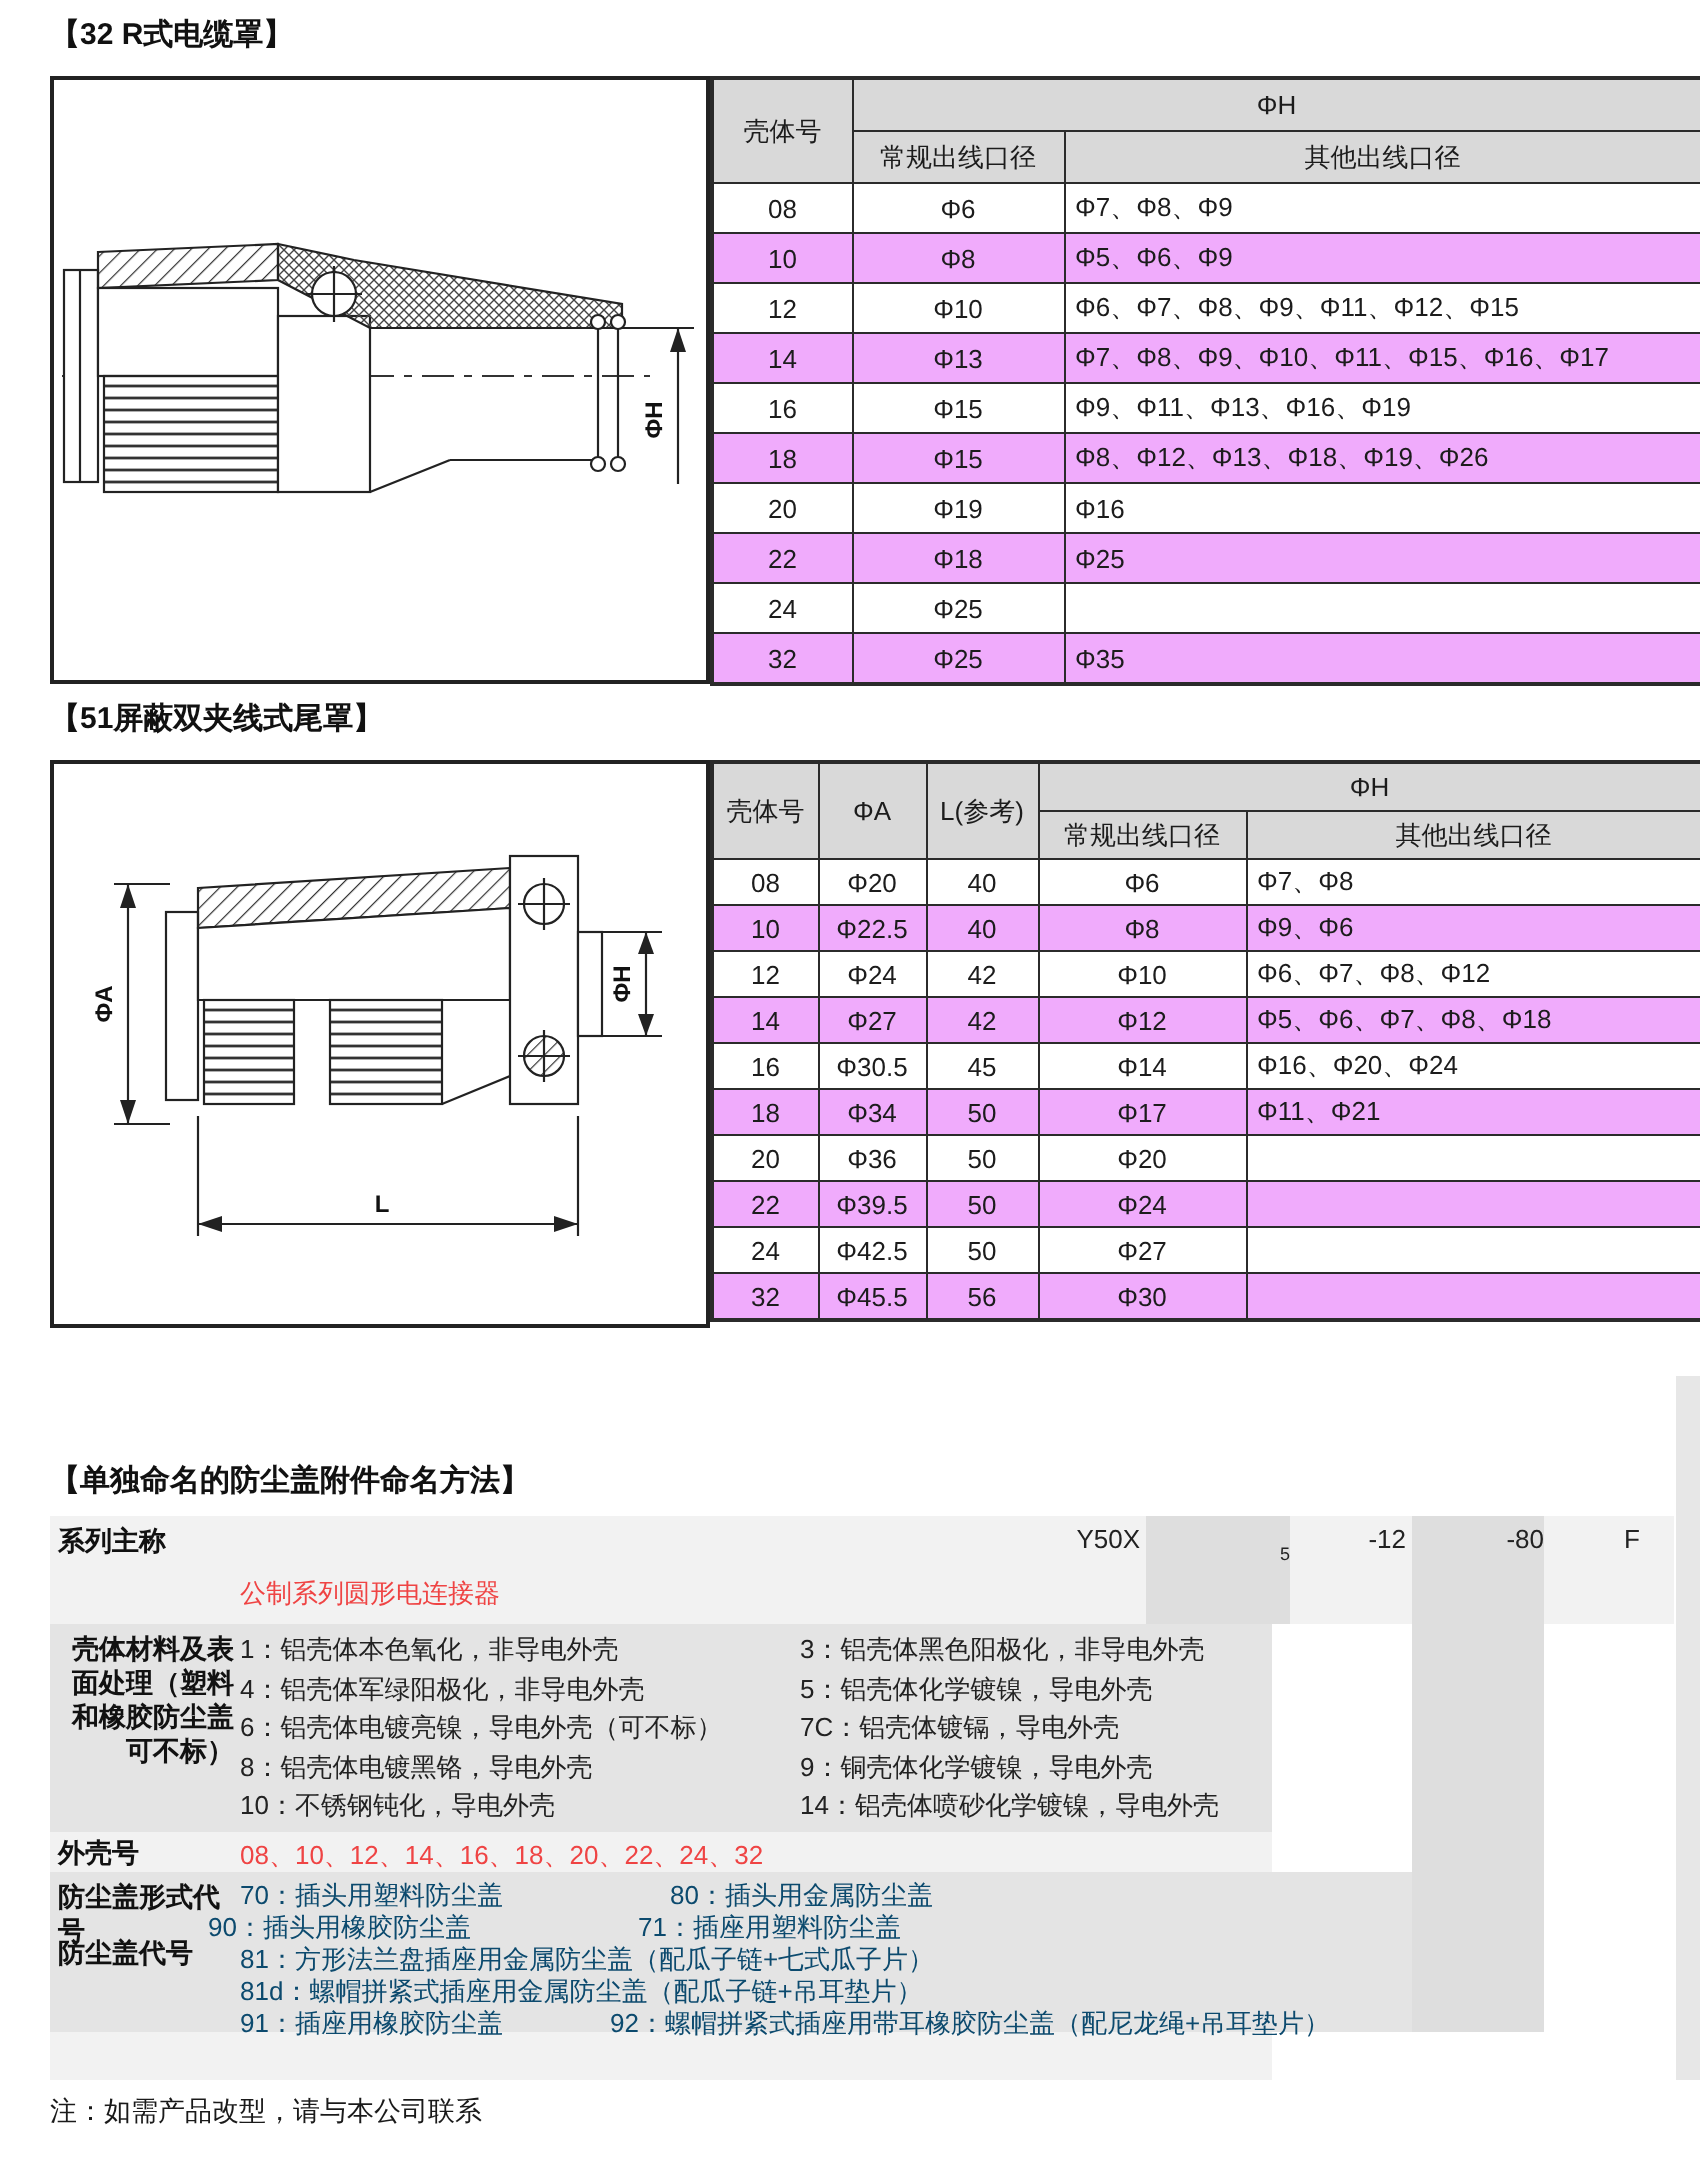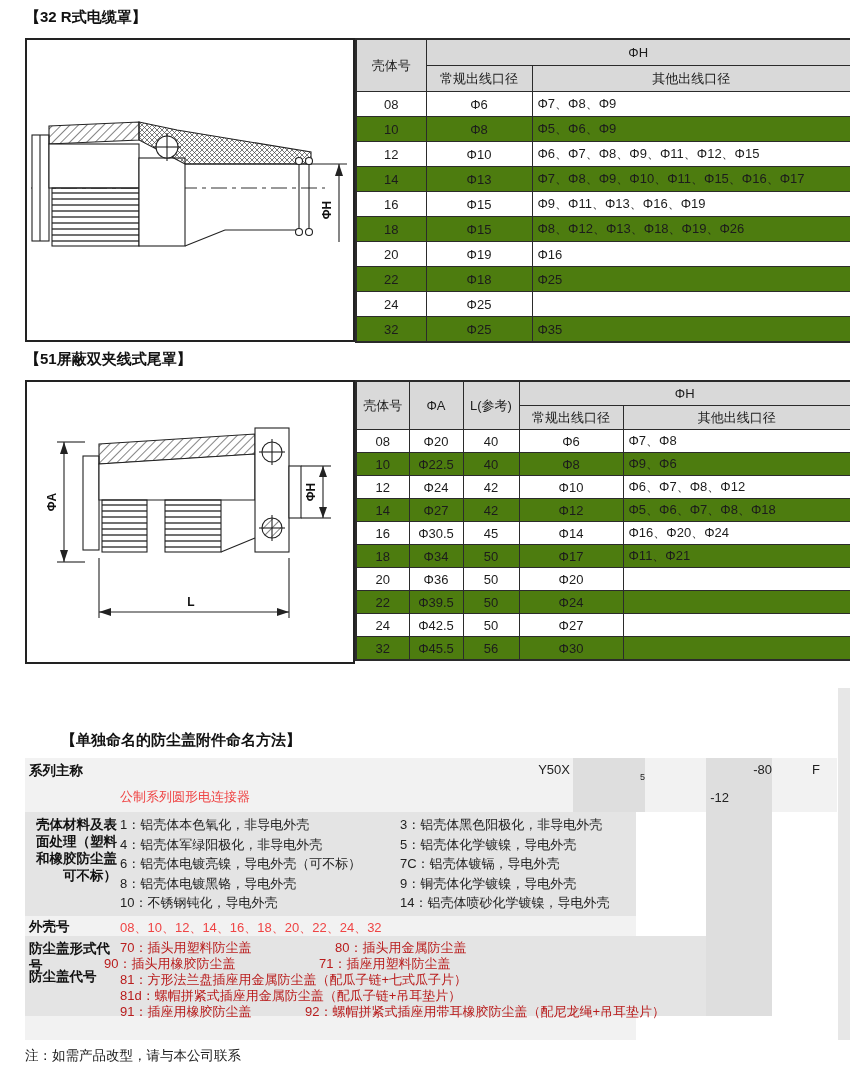--- a/index.html
+++ b/index.html
@@ -8,35 +8,35 @@
   .sec-title{position:absolute;font-size:15px;font-weight:bold;color:#111;white-space:nowrap;}
   
   .wrap{position:absolute;left:25px;width:825px;}
   .drawbox{position:absolute;left:0;top:0;width:330px;border:2px solid #222;box-sizing:border-box;background:#fff;}
   .t{position:absolute;left:330px;top:0;border-collapse:collapse;table-layout:fixed;background:#fff;}
   .t th,.t td{border:1px solid #2b2b2b;font-size:13px;color:#1c1c1c;padding:0 2px;text-align:center;
               overflow:hidden;white-space:nowrap;font-weight:normal;}
   .t{border:2px solid #2b2b2b;}
   .t th{background:#d9d9d9;}
   .t td.other{text-align:left;padding-left:5px;}
-  .t tr.alt td{background:#4d7c0f;}
+  .t tr.alt td{background:#f0abfc;}
   #table1 th{height:25px;} #table1 td{height:24px;}
   #table2 th{height:23px;} #table2 td{height:22px;}
   svg{display:block;}
   .ln{fill:#fff;stroke:#222;stroke-width:1.1;}
   .nl{fill:none;stroke:#222;stroke-width:1.1;}
   .cl{fill:none;stroke:#333;stroke-width:1;stroke-dasharray:16 5 4 5;}
   .dim{font-size:12px;font-weight:bold;fill:#111;}
   .ar{fill:#222;stroke:none;}
   
   .band{position:absolute;}
   .lbl{position:absolute;font-size:13.5px;font-weight:bold;color:#111;line-height:17px;}
   .txt{position:absolute;font-size:13px;color:#ef4444;white-space:nowrap;}
   .list{position:absolute;font-size:13px;color:#222;line-height:19.5px;white-space:nowrap;}
-  .dline{position:absolute;font-size:13px;color:#b91c1c;white-space:nowrap;}
+  .dline{position:absolute;font-size:13px;color:#0c4a6e;white-space:nowrap;}
   .dline .w215{display:inline-block;width:215px;}
   .dline .w185{display:inline-block;width:185px;}
   .codetxt{position:absolute;font-size:13px;color:#222;text-align:right;}
   #edge-tab{position:absolute;left:838px;top:688px;width:12px;height:352px;background:#e7e7e7;padding-top:10px;box-sizing:border-box;}
   .mk{width:5px;height:4px;background:#3a3a3a;margin:3px 0 4px auto;}
   #note-line{position:absolute;left:25px;top:1047px;font-size:13.5px;color:#1a1a1a;}
 </style>
 </head>
 <body>
 
@@ -296,35 +296,35 @@
             <td>32</td>
             <td>Φ45.5</td>
             <td>56</td>
             <td>Φ30</td>
             <td class="other"></td>
           </tr>
       </tbody>
     </table>
   </div>
 
-  <div class="sec-title" style="left:25px;top:731px;margin-left:36px;">【单独命名的防尘盖附件命名方法】</div>
+  <div class="sec-title" style="left:25px;top:731px;">【单独命名的防尘盖附件命名方法】</div>
 
   <div class="band" style="left:25px;top:758px;width:812px;height:54px;background:#f2f2f2;"></div>
   <div class="band" style="left:25px;top:812px;width:611px;height:104px;background:#e4e4e4;"></div>
   <div class="band" style="left:25px;top:916px;width:611px;height:20px;background:#f2f2f2;"></div>
   <div class="band" style="left:25px;top:936px;width:741px;height:80px;background:#e4e4e4;"></div>
   <div class="band" style="left:25px;top:1016px;width:611px;height:24px;background:#f2f2f2;"></div>
   <div class="band" style="left:573px;top:758px;width:72px;height:54px;background:#dedede;"></div>
   <div class="band" style="left:706px;top:758px;width:66px;height:258px;background:#dedede;"></div>
 
   <div class="lbl" style="left:29px;top:762px;">系列主称</div>
   <div class="txt" style="left:120px;top:788px;">公制系列圆形电连接器</div>
   <div class="codetxt" style="left:518px;top:762px;width:52px;">Y50X</div>
   <div class="codetxt" style="left:573px;top:772px;width:72px;font-size:9px;">5</div>
-  <div class="codetxt" style="left:645px;top:790px;width:58px;margin-left:26px;">-12</div>
+  <div class="codetxt" style="left:645px;top:762px;width:58px;">-12</div>
   <div class="codetxt" style="left:706px;top:762px;width:66px;">-80</div>
   <div class="codetxt" style="left:780px;top:762px;width:40px;">F</div>
 
   <div class="lbl" style="left:29px;top:816px;width:88px;white-space:normal;text-align:right;">壳体材料及表面处理（塑料和橡胶防尘盖可不标）</div>
   <div class="list" style="left:120px;top:815px;">
     <div>1：铝壳体本色氧化，非导电外壳</div>
     <div>4：铝壳体军绿阳极化，非导电外壳</div>
     <div>6：铝壳体电镀亮镍，导电外壳（可不标）</div>
     <div>8：铝壳体电镀黑铬，导电外壳</div>
     <div>10：不锈钢钝化，导电外壳</div>

